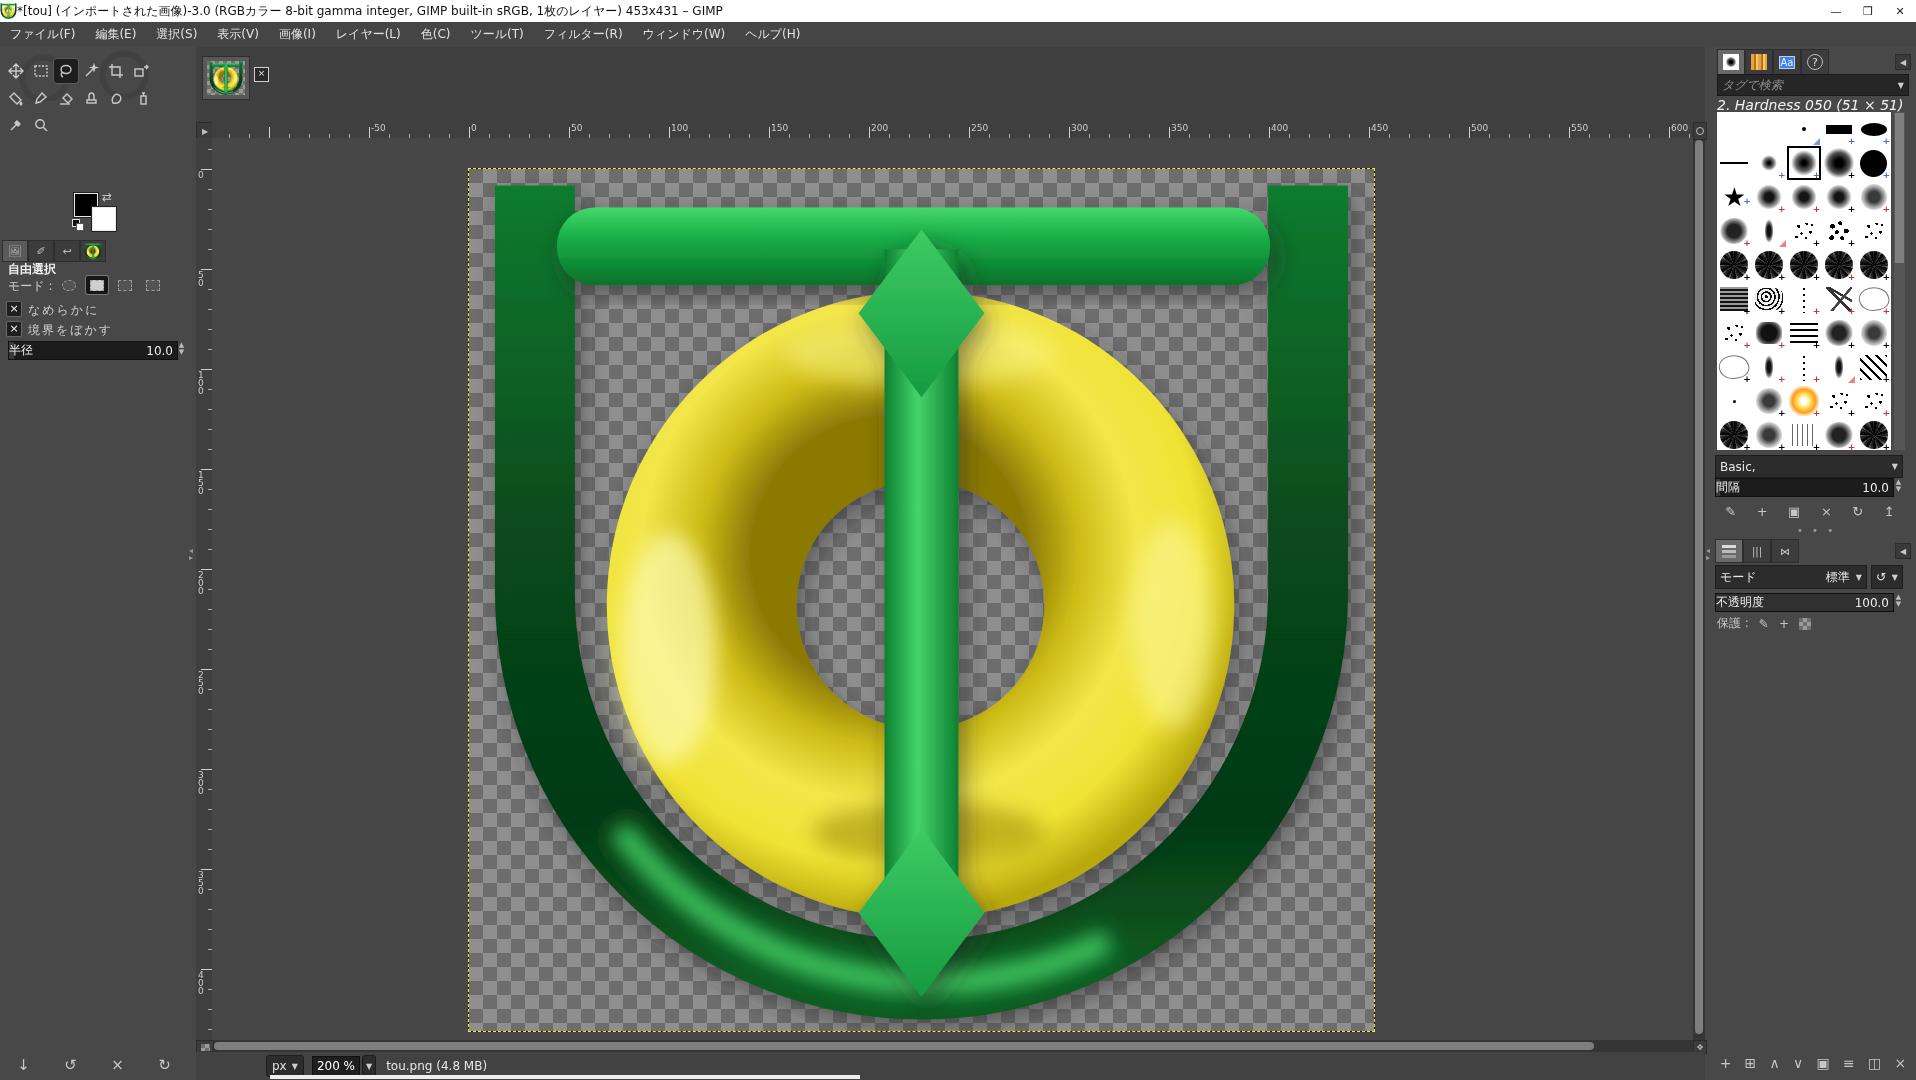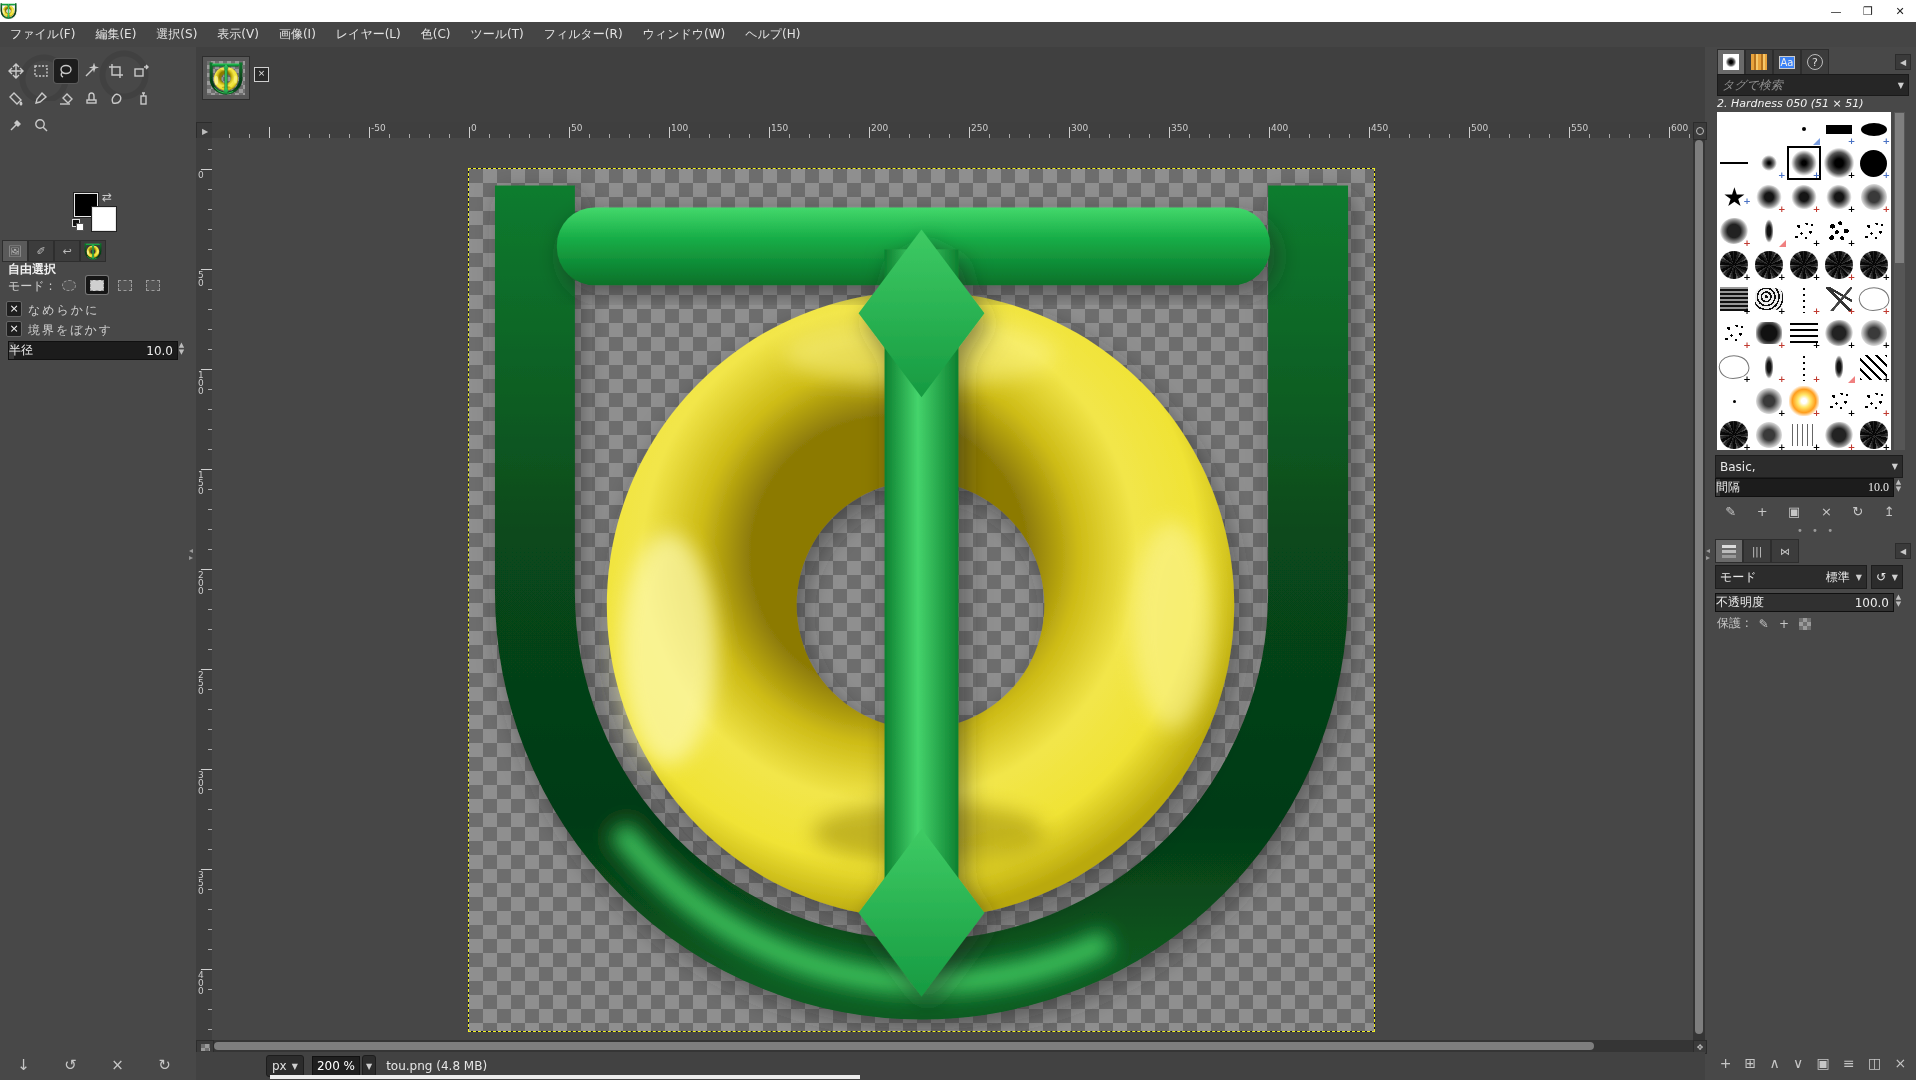--- a/index.html
+++ b/index.html
@@ -92,21 +92,21 @@
   #progress{left:270px;top:1075px;width:590px;height:4px;background:#eeeeee;}
   
   #rightpanel{left:1711px;top:47px;width:205px;height:1033px;background:#484848;}
   .rtab{position:absolute;width:26px;height:24px;background:#3c3c3c;border:1px solid #2d2d2d;
         display:flex;align-items:center;justify-content:center;}
   .rtab.active{background:#6a6a6a;}
   .collapse-btn{position:absolute;width:14px;height:14px;background:#3a3a3a;border:1px solid #2c2c2c;
         color:#c8c8c8;font-size:8px;display:flex;align-items:center;justify-content:center;}
   #search-box{position:absolute;left:6px;top:27px;width:182px;height:20px;background:#262626;border:1px solid #1a1a1a;
         display:flex;align-items:center;color:#8f8f8f;font-style:italic;padding:0 4px;}
-  #brush-name{position:absolute;left:6px;top:50px;font-style:italic;color:#f2f2f2;font-size:11px;white-space:nowrap;text-align:right;}
+  #brush-name{position:absolute;left:6px;top:50px;font-style:italic;color:#f2f2f2;font-size:14px;white-space:nowrap;text-align:right;}
   #brushgrid{position:absolute;left:6px;top:65px;width:174px;height:338px;background:#ffffff;overflow:hidden;
         display:grid;grid-template-columns:repeat(5,1fr);grid-auto-rows:34px;}
   .bcell{position:relative;display:flex;align-items:center;justify-content:center;color:#000;}
   .bcell.sel{box-shadow:inset 0 0 0 2px #000;}
   .cm{position:absolute;right:1px;bottom:0;font-size:9px;font-weight:bold;}
   .cm.b{color:#4a72c4;} .cm.r{color:#c03a30;} .cm.k{color:#000;}
   .tri{position:absolute;right:1px;bottom:1px;width:0;height:0;border-left:7px solid transparent;}
   .tri.b{border-bottom:7px solid #7a9de0;} .tri.r{border-bottom:7px solid #f08080;}
   #brush-sb{position:absolute;left:183px;top:65px;width:11px;height:338px;background:#565656;}
   #brush-sb .thumb{position:absolute;left:1px;top:1px;width:9px;height:150px;background:#7f7f7f;}
@@ -241,20 +241,21 @@
         <path d="M226.5 330 L258 372 L226.5 414 L195 372 Z" fill="url(#gDia)"></path>
       </g>
     </symbol>
   </defs>
 </svg>
 
 <div id="titlebar" class="abs">
   <svg id="title-icon-svg" class="emblem-use" width="17" height="16" viewBox="0 0 453 431">
       <use href="#emblem"></use>
     </svg>
+  <span>*[tou] (インポートされた画像)-3.0 (RGBカラー 8-bit gamma integer, GIMP built-in sRGB, 1枚のレイヤー) 453x431 – GIMP</span>
   <div id="winbtns">
     <div class="winbtn">—</div>
     <div class="winbtn">❒</div>
     <div class="winbtn">✕</div>
   </div>
 </div>
 
 <div id="menubar" class="abs">
     <div class="menu-item">ファイル(F)</div>
     <div class="menu-item">編集(E)</div>
@@ -656,21 +657,21 @@
     </div>
   <div id="brush-sb">
       <div class="thumb"></div>
     </div>
 
   <div class="rowbar" style="top:408px;height:23px;">
     <span>Basic,</span>
     <span class="chev" style="margin-left:auto;">▼</span>
   </div>
 
-  <div class="slider" style="left:4px;top:431px;width:177px;height:17px;font-family:Liberation Serif, serif;">
+  <div class="slider" style="left:4px;top:431px;width:177px;height:17px;">
     <span class="fill" style="width:4px;"></span>
     <span class="lab">間隔</span>
     <span class="val">10.0</span>
   </div>
   <div class="spin" style="left:182px;top:432px;">
       <span>▲</span>
       <span>▼</span>
     </div>
 
   <div class="icon-row" style="left:4px;top:452px;width:190px;height:24px;">

